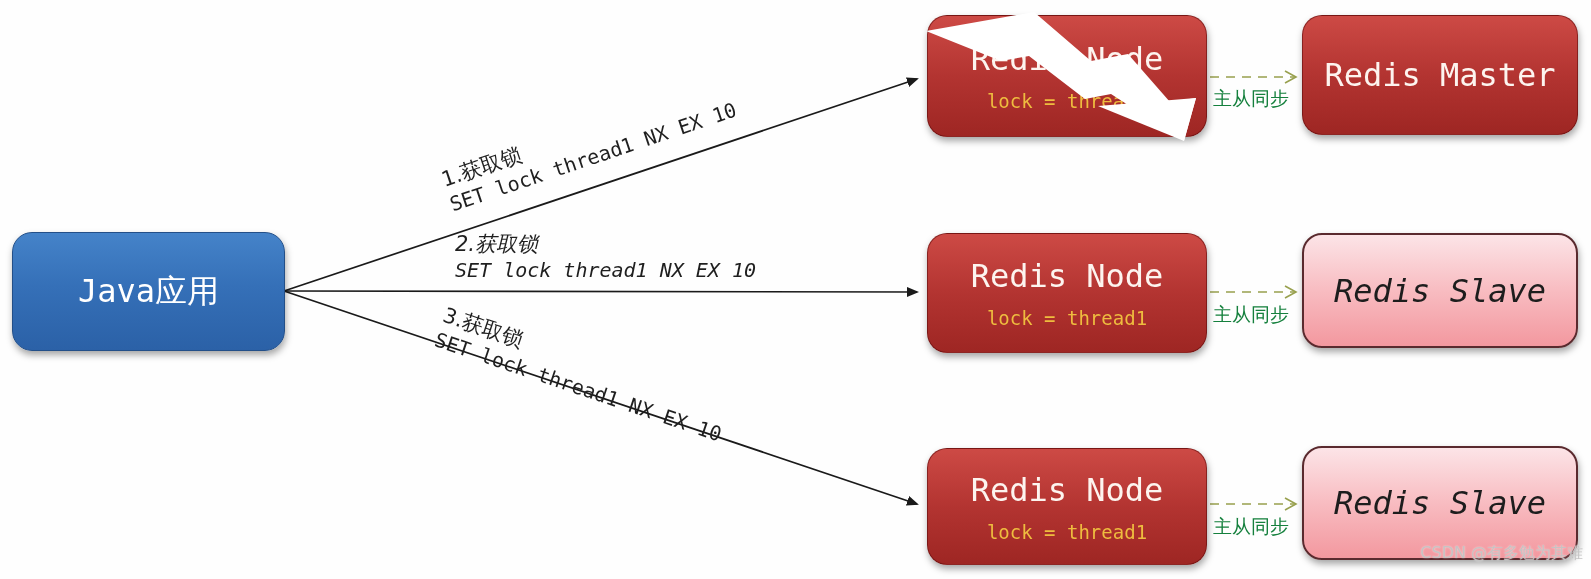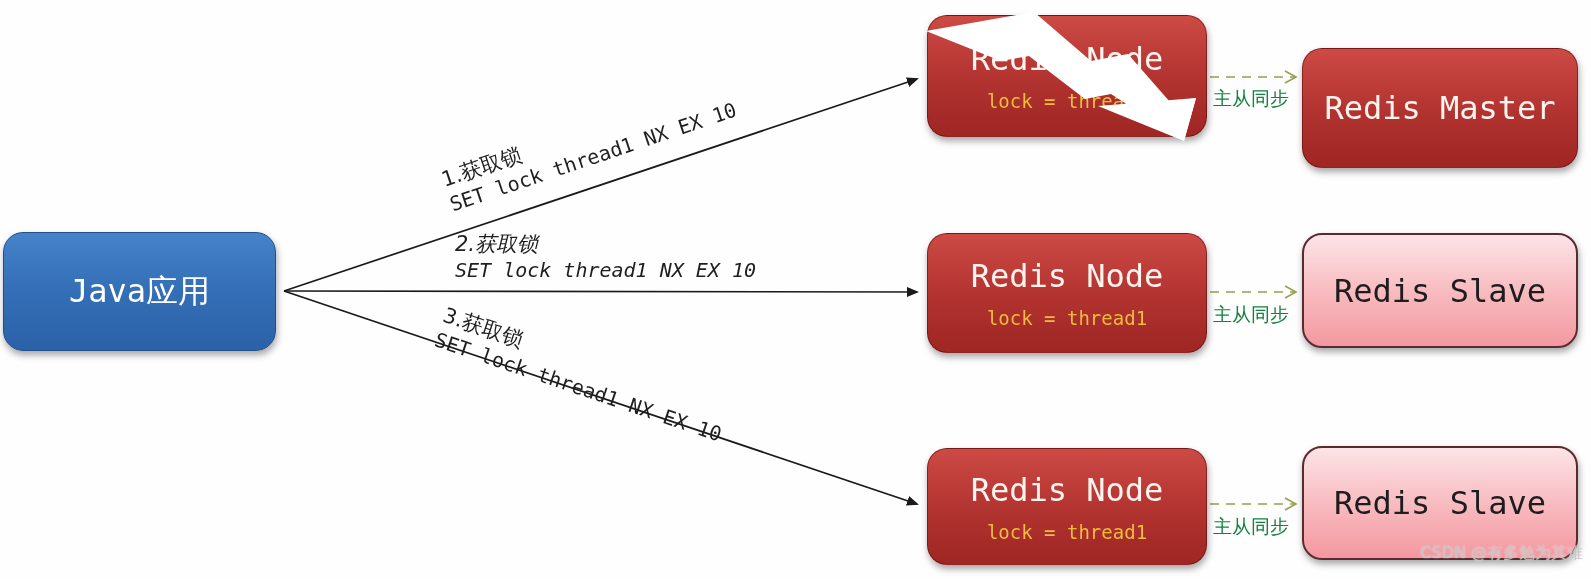--- a/index.html
+++ b/index.html
@@ -27,41 +27,42 @@
     font-size:32px;
     white-space:nowrap;
   }
   .box .lock{
     font-family:"DejaVu Sans Mono","Liberation Mono",monospace;
     font-size:19px;
     margin-top:12px;
     white-space:nowrap;
   }
   .blue-box{
-    left:3px;top:232px;width:273px;height:119px;
+    left:12px;top:232px;width:273px;height:119px;
     background:linear-gradient(180deg,#4583c9 0%,#3570b8 45%,#2b61a7 100%);
     border:1px solid #234f88;
   }
   .blue-box .title{color:#ffffff;}
   .red-box{
     background:linear-gradient(180deg,#cd4a45 0%,#b33431 50%,#9e2623 100%);
     border:1px solid rgba(90,10,10,0.55);
   }
   .red-box .title{color:#fdf4ef;}
   .red-box .lock{color:#eebc3f;}
   .pink-box{
     background:linear-gradient(180deg,#fce4e7 0%,#f8bcc1 50%,#f3989f 100%);
     border:2px solid #5a2a2e;
+    font-style:italic;
   }
   .pink-box .title{color:#1d1d1d;}
 
   .node1{left:927px;top:15px;width:280px;height:122px;}
   .node2{left:927px;top:233px;width:280px;height:120px;}
   .node3{left:927px;top:448px;width:280px;height:117px;}
-  .master{left:1302px;top:15px;width:276px;height:120px;margin-top:33px;}
+  .master{left:1302px;top:15px;width:276px;height:120px;}
   .slave2{left:1302px;top:233px;width:276px;height:115px;}
   .slave3{left:1302px;top:446px;width:276px;height:114px;}
 
   .req-label{
     position:absolute;z-index:2;
     color:#1f1f1f;
     white-space:nowrap;
   }
   .req-label .step{
     font-size:21px;line-height:26px;

